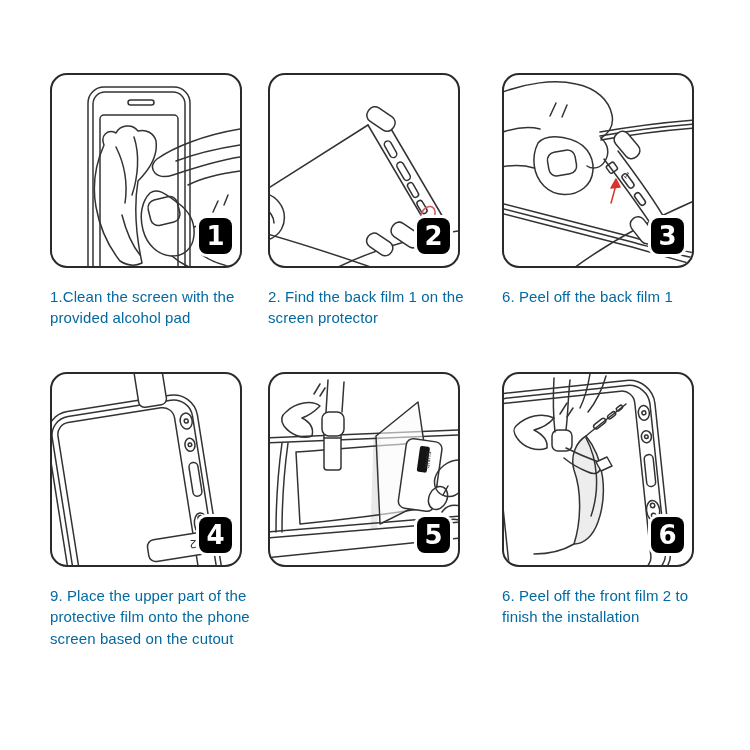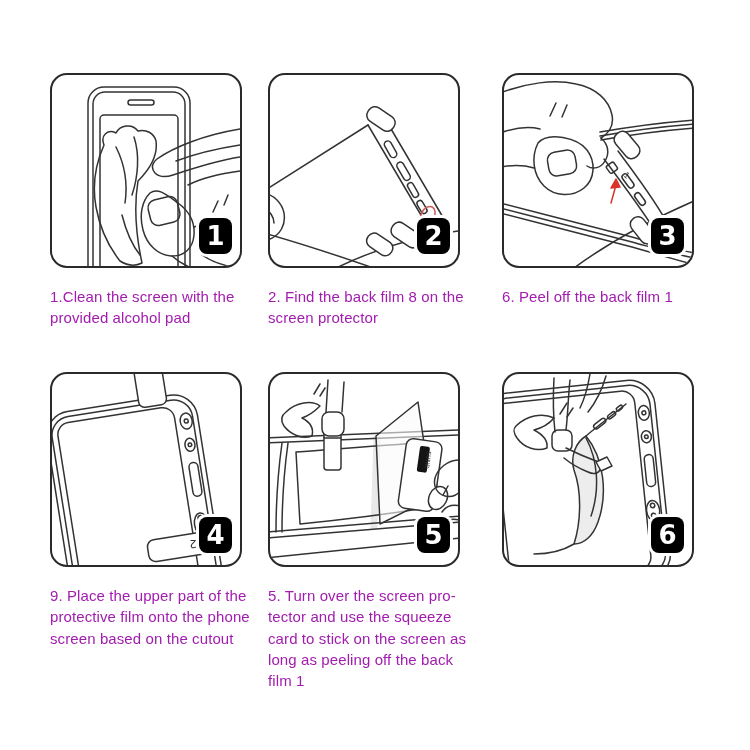--- a/index.html
+++ b/index.html
@@ -15,21 +15,21 @@
   .badge{
     position:absolute;right:8px;bottom:12px;
     width:33px;height:36px;border-radius:8px;
     background:#000;color:#fff;
     box-shadow:0 0 0 3px #ffffff;
     font-weight:bold;font-size:26px;line-height:36px;text-align:center;
     font-family:"DejaVu Sans","Liberation Sans",sans-serif;
   }
   .caption{
     margin-top:18px;
-    font-size:15px;line-height:1.42;color:#a21caf;
+    font-size:15px;line-height:1.42;color:#0369a1;
     letter-spacing:0.1px;
   }
   
   .c1{left:50px;width:208px;} .c2{left:268px;width:204px;} .c3{left:502px;width:204px;}
   .r1{top:73px;} .r2{top:372px;}
   svg{stroke:#333;fill:none;stroke-width:1.5;stroke-linecap:round;stroke-linejoin:round;}
   svg text{stroke:none;fill:#333;font-family:"DejaVu Sans","Liberation Sans",sans-serif;}
 </style>
 </head>
 <body>
@@ -87,21 +87,21 @@
           <rect x="96" y="162" width="28" height="15" rx="7" transform="rotate(34 110 169)" fill="#fff"></rect>
         </g>
         <ellipse cx="158" cy="140" rx="6.5" ry="9" transform="rotate(28 158 140)" stroke="#cf5f5f" stroke-width="1.6"></ellipse>
         <g>
           <path d="M-6,118 C4,120 12,128 14,138 C16,150 10,160 0,164 L-6,166"></path>
           <path d="M-6,134 C0,136 4,142 4,148"></path>
         </g>
       </svg>
       <div class="badge">2</div>
     </div>
-    <div class="caption">2. Find the back film 8 on the screen protector</div>
+    <div class="caption">2. Find the back film 1 on the screen protector</div>
   </div>
 
   <div class="cell c3 r1">
     <div class="panel">
       <svg width="188" height="191" viewBox="0 0 188 191">
         <g>
           <path d="M96,57 C130,51 164,47 190,45"></path>
             <path d="M96,61 C130,55 164,51 190,49"></path>
             <path d="M97,65 C130,59 164,55 190,53"></path>
           <path d="M-4,128 C40,139 88,152 128,162 C150,168 170,174 190,178"></path>
@@ -202,21 +202,20 @@
           <rect x="52" y="38" width="22" height="24" rx="7" fill="#fff"></rect>
           <path d="M58,6 L56,38"></path>
             <path d="M74,8 L72,38"></path>
           <path d="M16,38 C26,28 42,26 50,32 C44,38 38,42 32,44 C40,48 44,54 42,62 C32,66 20,60 14,52 C10,46 12,41 16,38 Z"></path>
           <path d="M44,20 l6,-10"></path>
             <path d="M50,22 l5,-8"></path>
         </g>
       </svg>
       <div class="badge">5</div>
     </div>
-    <div class="caption">5. Turn over the screen pro-tector and use the squeeze card to stick on the screen as long as peeling off the back film 1</div>
   </div>
 
   <div class="cell c3 r2">
     <div class="panel">
       <svg width="188" height="191" viewBox="0 0 188 191">
         <g transform="rotate(-6 94 100)">
           <g>
             <rect x="-14" y="10" width="172" height="200" rx="26"></rect>
             <rect x="-9" y="15" width="162" height="190" rx="21"></rect>
             <rect x="-4" y="20" width="142" height="180" rx="13"></rect>
@@ -250,15 +249,16 @@
             <path d="M66,6 C64,24 64,40 62,56"></path>
           <rect x="48" y="56" width="20" height="21" rx="6"></rect>
           <path d="M62,74 C74,80 84,84 92,87 Q99,90 96,96 Q92,102 84,98 C74,94 66,89 60,84"></path>
           <path d="M92,88 l11,-5 5,9 -11,5 Z" fill="#fff"></path>
           <path d="M56,40 l7,-11"></path>
             <path d="M63,43 l6,-9"></path>
         </g>
       </svg>
       <div class="badge">6</div>
     </div>
+    <div class="caption">6. Peel off the front film 2 to finish the installation</div>
   </div>
 
 </div>
 
 </body></html>

